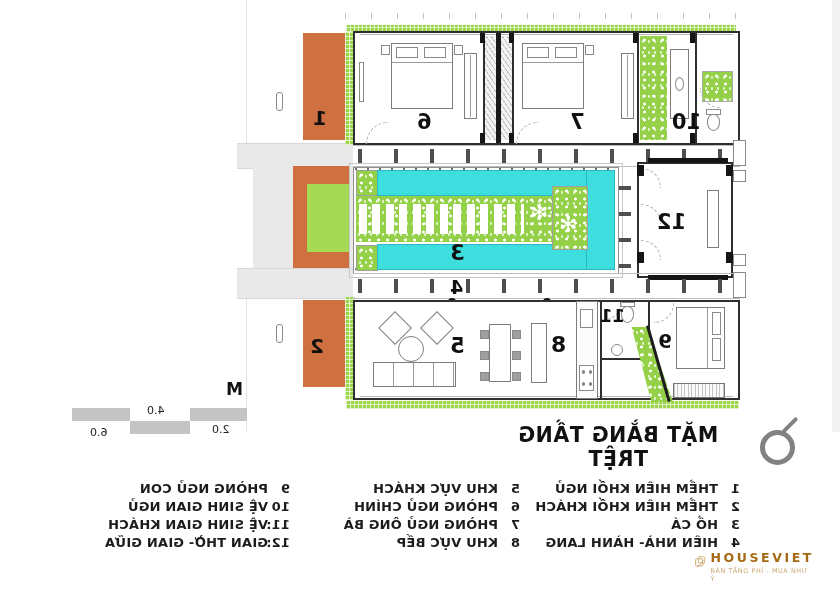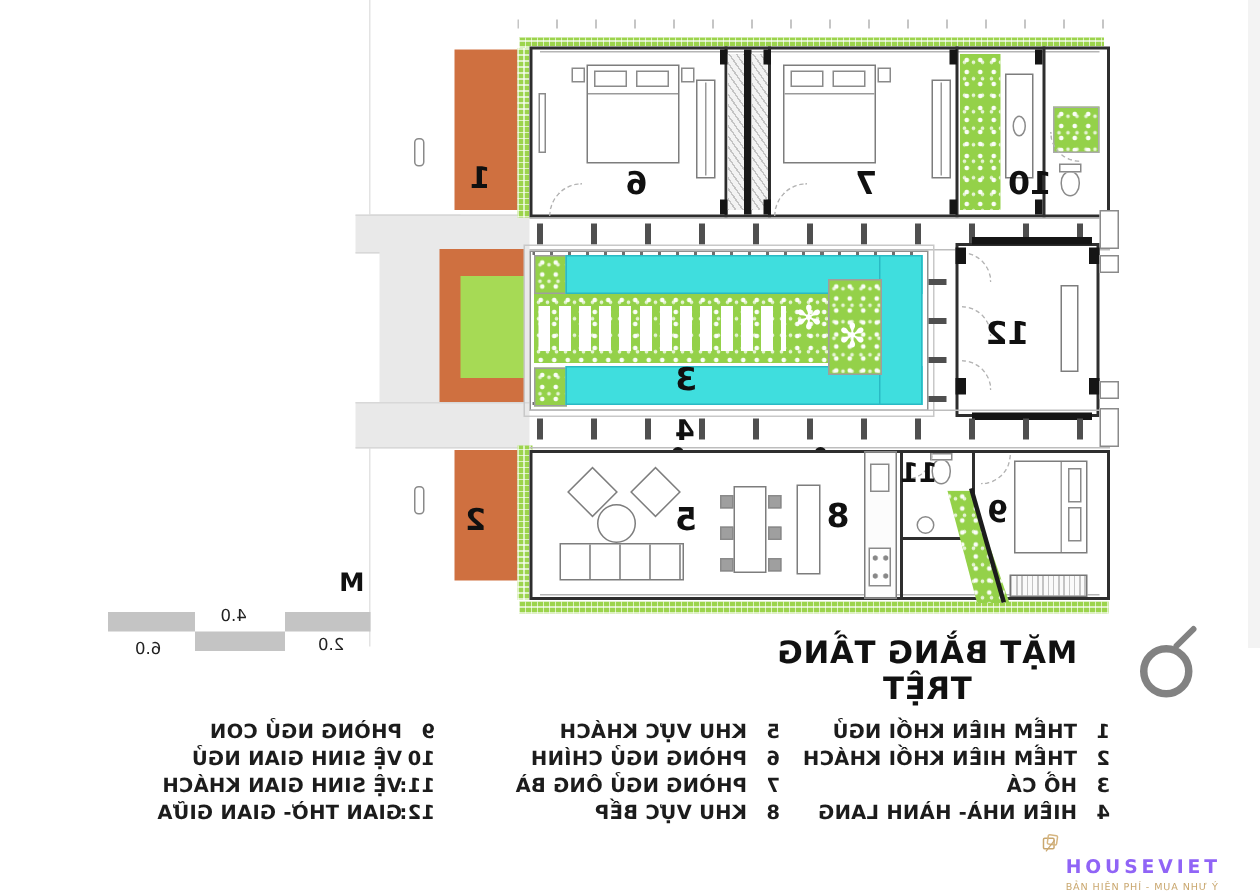--- a/index.html
+++ b/index.html
@@ -32,21 +32,21 @@
   .seg{position:absolute;background:#c4c4c4;}
   .scalemark{position:absolute;font-size:11px;color:#222;transform:scaleX(-1);}
   .legend-col{position:absolute;transform:scaleX(-1);font-size:13px;font-weight:600;color:#1c1c1c;letter-spacing:.2px;}
   .legend-line{display:flex;height:18px;align-items:center;}
   .legend-num{width:22px;flex:0 0 auto;}
   .legend-txt{white-space:nowrap;}
   .title{position:absolute;transform:scaleX(-1);font-weight:bold;font-size:20.5px;color:#111;
          letter-spacing:.5px;text-align:center;}
   .wm{position:absolute;display:flex;align-items:flex-start;opacity:.95;}
   .wm-texts{margin-left:4px;padding-top:6px;}
-  .wm-brand{font-size:12.5px;letter-spacing:2.6px;color:#8b5cf6;font-weight:600;line-height:1.2;margin-top:20px;}
+  .wm-brand{font-size:12.5px;letter-spacing:2.6px;color:#a16207;font-weight:600;line-height:1.2;}
   .wm-tag{font-size:6.4px;letter-spacing:.6px;color:#c7a368;margin-top:2px;}
 </style>
 </head>
 <body>
 
 <div class="canvas">
 
   <div class="a" style="left:832px;top:0;width:8px;height:432px;background:#f3f3f3;"></div>
   <div class="a" style="left:246px;top:0;width:60px;height:143px;border-left:1px solid #e3e3e3;border-bottom:1px solid #cfcfcf;"></div>
   <div class="a" style="left:246px;top:297px;width:60px;height:133px;border-left:1px solid #e3e3e3;border-top:1px solid #cfcfcf;"></div>
@@ -281,17 +281,17 @@
   </div>
 
   <div class="wm" style="left:694px;top:544px;width:120px;">
     <svg width="30" height="38" viewBox="0 0 30 38">
       <rect x="4" y="9" width="17" height="17" rx="2" fill="none" stroke="#c7a368" stroke-width="2.4"></rect>
       <rect x="11" y="4" width="15" height="15" rx="2" fill="none" stroke="#d4b27b" stroke-width="2.4" transform="rotate(8 18 11)"></rect>
       <line x1="8" y1="30" x2="22" y2="12" stroke="#c7a368" stroke-width="2"></line>
     </svg>
     <div class="wm-texts">
       <div class="wm-brand">HOUSEVIET</div>
-      <div class="wm-tag">BẢN HIÊN PHÍ - MUA NHƯ Ý</div>
+      <div class="wm-tag">BẢN TẦNG PHÍ - MUA NHƯ Ý</div>
     </div>
   </div>
 
 </div>
 
 </body></html>

